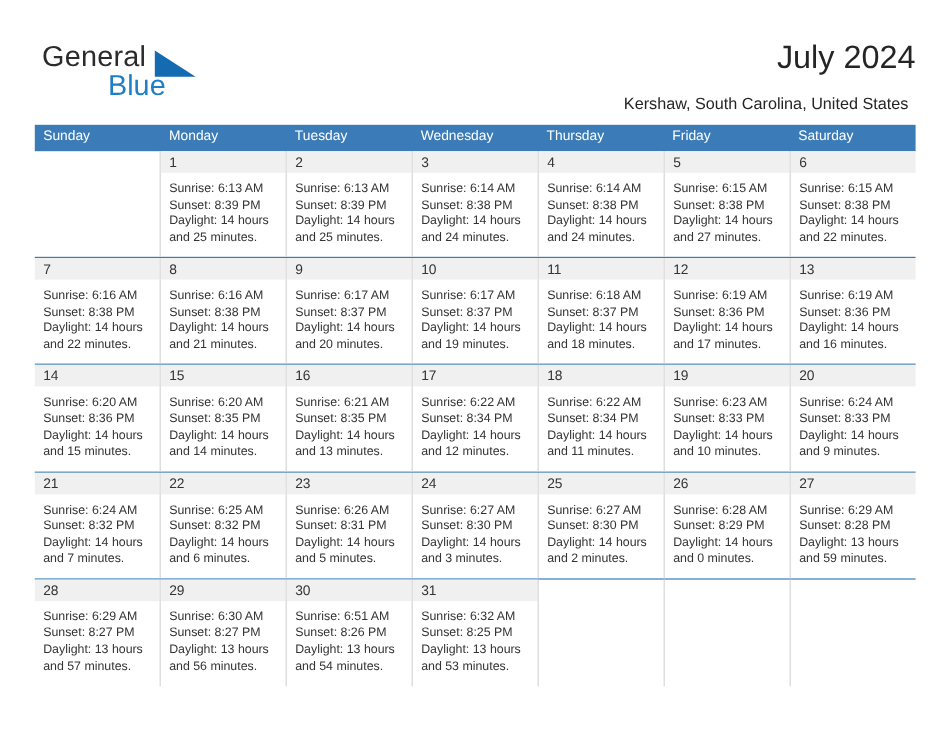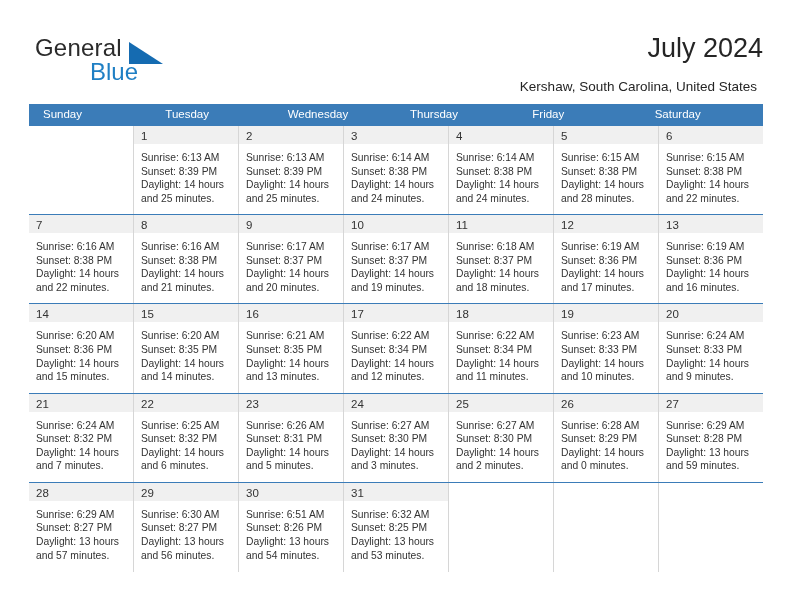--- a/index.html
+++ b/index.html
@@ -89,21 +89,21 @@
   .weekdays {
     display: flex;
     background: #3b7cb8;
     height: 21px;
   }
   .weekday {
     flex: 1 1 0;
     color: #ffffff;
     font-size: 11.5px;
     line-height: 21px;
-    padding-left: 14px;
+    padding-left: 7px;
     white-space: nowrap;
   }
 
   .week {
     display: flex;
     border-top: 1px solid #3b7cb8;
     height: 89.2px;
   }
   .week:first-of-type { border-top: none; }
   .week.last { height: 90px; }
@@ -153,20 +153,21 @@
     </div>
 
     <div class="title">July 2024</div>
     <div class="subtitle">Kershaw, South Carolina, United States</div>
   </div>
 
   <div class="calendar">
 
     <div class="weekdays">
       <div class="weekday">Sunday</div>
+      <div class="weekday">Monday</div>
       <div class="weekday">Tuesday</div>
       <div class="weekday">Wednesday</div>
       <div class="weekday">Thursday</div>
       <div class="weekday">Friday</div>
       <div class="weekday">Saturday</div>
     </div>
 
     <div class="week">
       <div class="cell empty">
         <div class="daynum-band"><span class="daynum"></span></div>
@@ -212,21 +213,21 @@
           <div>Daylight: 14 hours</div>
           <div>and 24 minutes.</div>
         </div>
       </div>
       <div class="cell">
         <div class="daynum-band"><span class="daynum">5</span></div>
         <div class="details">
           <div>Sunrise: 6:15 AM</div>
           <div>Sunset: 8:38 PM</div>
           <div>Daylight: 14 hours</div>
-          <div>and 28 minutes.</div>
+          <div>and 27 minutes.</div>
         </div>
       </div>
       <div class="cell">
         <div class="daynum-band"><span class="daynum">6</span></div>
         <div class="details">
           <div>Sunrise: 6:15 AM</div>
           <div>Sunset: 8:38 PM</div>
           <div>Daylight: 14 hours</div>
           <div>and 22 minutes.</div>
         </div>

